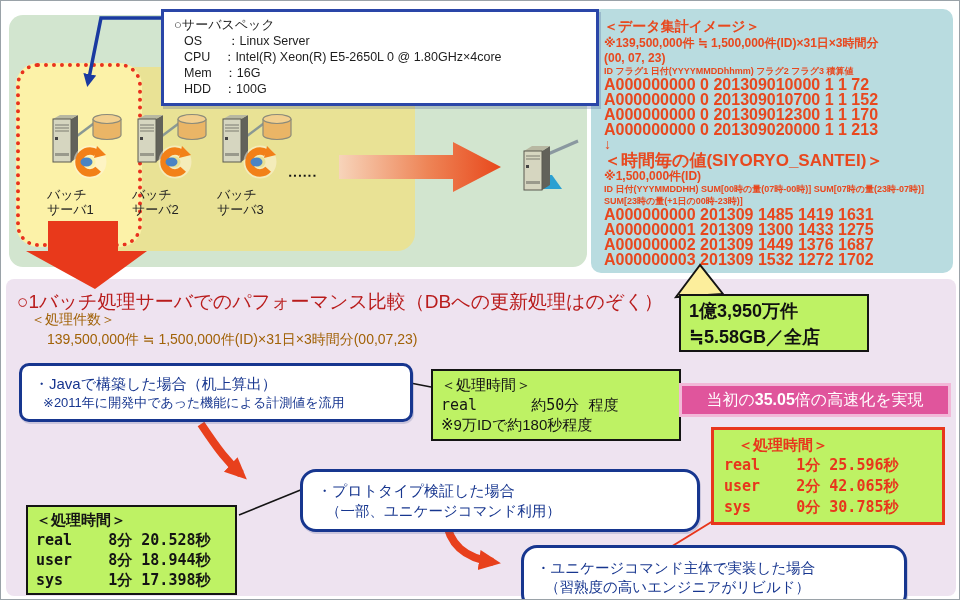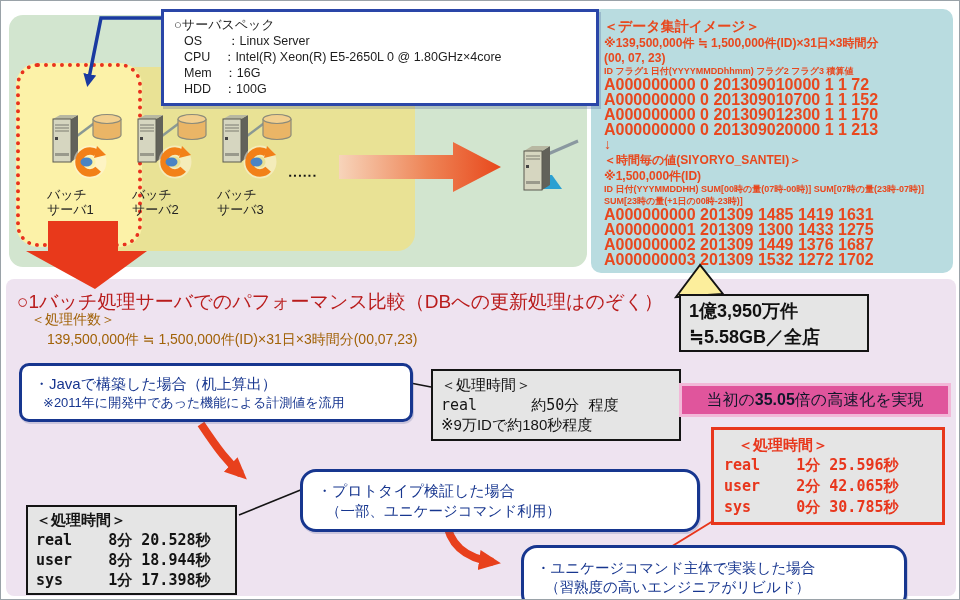--- a/index.html
+++ b/index.html
@@ -13,47 +13,47 @@
   .panel-teal{left:590px;top:8px;width:362px;height:264px;background:#b9dce0;border-radius:10px;padding:8px 13px;box-sizing:border-box;}
   .panel-pink{left:5px;top:278px;width:950px;height:317px;background:#eee3f0;border-radius:8px;}
   
   .t-red{color:#e8481e;}
   .dtitle{font-size:14px;font-weight:bold;line-height:18px;}
   .dnote{font-size:12px;font-weight:bold;line-height:16px;white-space:pre;}
   .dnote2{font-size:12px;font-weight:bold;line-height:14px;}
   .dheader{font-size:9px;font-weight:bold;line-height:12px;white-space:pre;}
   .drow{font-family:Liberation Sans, sans-serif;font-size:16px;font-weight:bold;line-height:15px;white-space:pre;}
   .darrow{font-size:14px;font-weight:bold;line-height:15px;}
-  .dtitle2{font-size:12px;font-weight:bold;line-height:17px;}
+  .dtitle2{font-size:17px;font-weight:bold;line-height:17px;}
   
   .spec-box{left:160px;top:8px;width:412px;background:#fff;border:3px solid #2a46a8;padding:4px 10px 6px 10px;
             box-shadow:2px 3px 0 rgba(60,80,140,.25);}
   .spec-title{font-size:13px;color:#1d1d1d;line-height:17px;}
   .spec-line{font-size:12.5px;color:#1d1d1d;line-height:16px;white-space:pre;margin-left:10px;}
   
   .server-group{width:86px;text-align:left;}
   .server-label{font-size:13px;color:#222;line-height:15px;}
   .dots{font-size:8px;letter-spacing:2px;color:#111;font-weight:bold;}
   
   .heading{font-size:19px;color:#b91c1c;}
   .subline{font-size:14px;color:#a16207;}
   
-  .ybox{background:#e5e5e5;border:2px solid #141414;box-sizing:border-box;}
+  .ybox{background:#bef264;border:2px solid #141414;box-sizing:border-box;}
   .mono{font-family:"DejaVu Sans Mono","Liberation Mono",monospace;white-space:pre;}
   .callout{left:678px;top:293px;width:190px;height:58px;border:2.5px solid #141414;padding:2px 8px;}
   .callout div{font-size:18px;font-weight:bold;color:#111;line-height:26px;}
   
   .bluebox{background:#ffffff;border:3px solid #17368f;border-radius:16px;color:#17368f;box-sizing:border-box;
            box-shadow:1px 2px 0 rgba(60,80,140,.2);}
   .bluebox .l1{font-size:15px;line-height:21px;}
   .bluebox .l2{font-size:13px;line-height:18px;margin-left:9px;}
   .bluebox .l2b{font-size:14.5px;line-height:20px;margin-left:9px;}
   
   .banner{left:678px;top:382px;width:272px;height:34px;background:#e0559c;border:3px solid #f2b8d8;box-sizing:border-box;
-          color:#0f172a;font-size:16px;text-align:center;line-height:28px;}
+          color:#ffffff;font-size:16px;text-align:center;line-height:28px;}
   .banner b{font-weight:bold;}
   
   .time-java{left:430px;top:368px;width:250px;padding:4px 8px;color:#141414;}
   .time-java div{font-size:15px;line-height:20px;}
   .time-unicage{left:710px;top:426px;width:234px;border:3px solid #e8361c;padding:4px 10px;color:#e8361c;}
   .time-unicage div{font-size:15px;line-height:21px;font-weight:bold;}
   .time-proto{left:25px;top:504px;width:211px;padding:3px 8px;color:#141414;}
   .time-proto div{font-size:15px;line-height:20px;font-weight:600;}
   .ttl-indent{margin-left:14px;}
   svg.overlay{left:0;top:0;pointer-events:none;}

